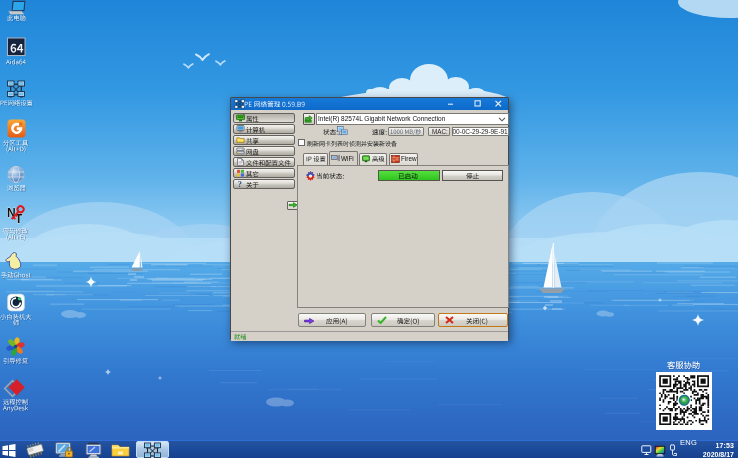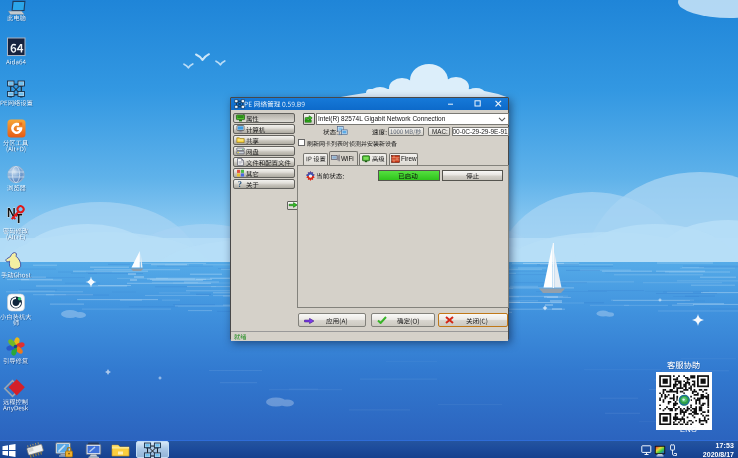--- a/index.html
+++ b/index.html
@@ -762,14 +762,14 @@
     <rect x="3.5" y="9.2" width="5" height="1" fill="#e8eef4"></rect>
     <rect x="2.5" y="10.4" width="7" height="1" fill="#e8eef4"></rect>
   </svg>
 <svg class="abs" style="left:668px;top:444px" width="10" height="13" viewBox="0 0 10 13">
     <g stroke="#eef4fa" stroke-width="0.9" fill="none">
       <rect x="2.5" y="1" width="4" height="5" rx="0.5"></rect>
       <path d="M3.5 1 v-0.5 M5.5 1 v-0.5"></path>
       <path d="M4.5 6 v4 M4.5 10 q0 1.5 2 1.5 l2 0 M6 9.5 l2.5 0 l0 2"></path>
     </g>
   </svg>
-<div class="abs" style="left:680px;top:425px;font-size:7.5px;font-weight:normal;color:#f4f8fc;letter-spacing:0.3px">ENG</div>
+<div class="abs" style="left:680px;top:438px;font-size:7.5px;font-weight:normal;color:#f4f8fc;letter-spacing:0.3px">ENG</div>
 <div class="abs" style="left:696px;top:441.5px;width:38px;text-align:right;font-size:7px;color:#fff;font-weight:bold;letter-spacing:0.1px">17:53</div>
 <div class="abs" style="left:691px;top:450.5px;width:43px;text-align:right;font-size:7px;color:#fff;font-weight:bold;letter-spacing:0">2020/8/17</div>
 </body></html>

